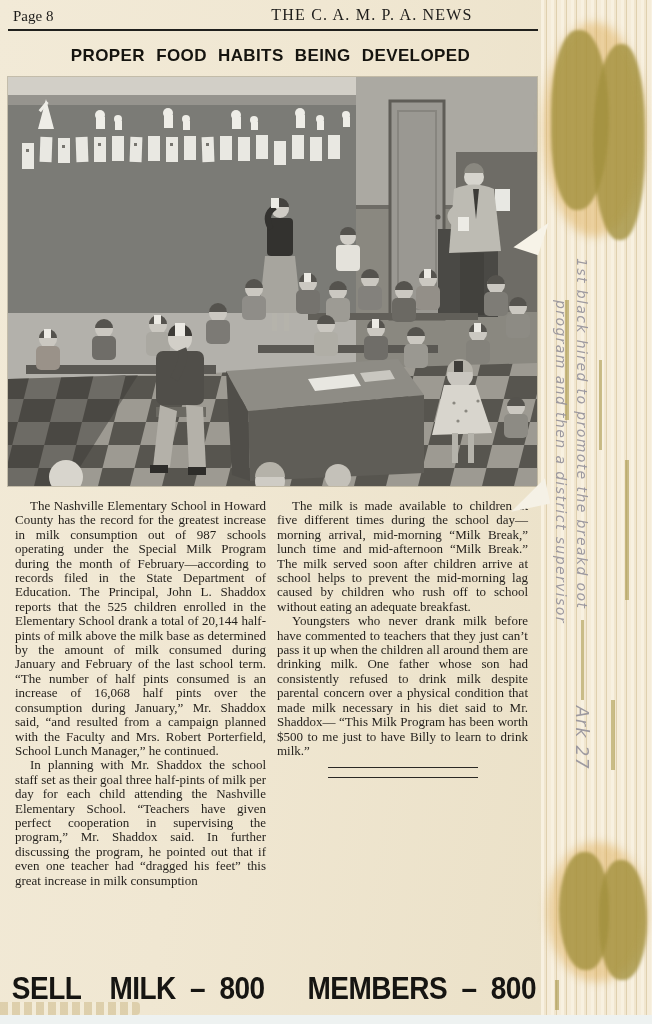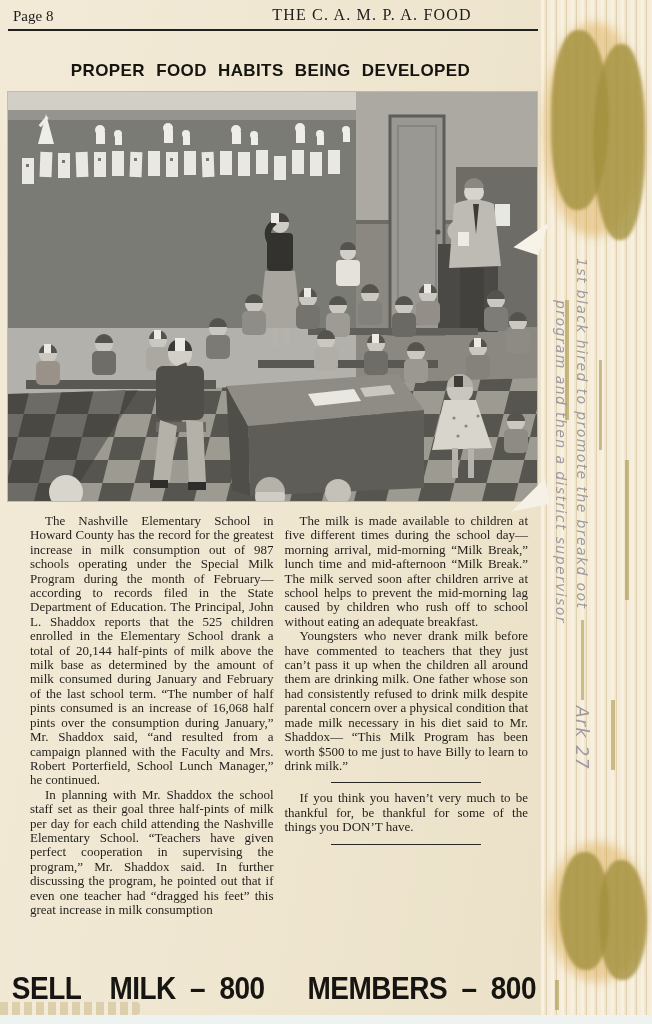--- a/index.html
+++ b/index.html
@@ -12,27 +12,27 @@
   .clipping{
     position:absolute;left:0;top:0;width:541px;height:1016px;
     background:linear-gradient(100deg,var(--paper,#f2ead7) 0%,#f0e7d2 45%,#ebe1c8 100%);
     box-shadow:2px 0 4px rgba(90,70,30,.25);
   }
   .masthead{position:relative;height:44px;}
   .page-num{position:absolute;left:13px;top:8px;font-size:15px;color:var(--ink,#1d1c1a);}
   .news-title{position:absolute;left:372px;top:6px;transform:translateX(-50%);
     font-size:16px;letter-spacing:1.2px;color:var(--ink,#1d1c1a);white-space:nowrap;}
   .mast-rule{position:absolute;left:8px;right:3px;top:29px;border-top:2px solid #20201d;}
-  .headline{margin-top:17px;text-align:center;
+  .headline{margin-top:2px;text-align:center;
     font-family:"Liberation Sans",sans-serif;font-weight:700;font-size:17px;
     letter-spacing:.4px;word-spacing:6px;color:#15140f;white-space:nowrap;}
   .photo-wrap{margin:11px 4px 7px 8px;width:529px;height:409px;overflow:hidden;
     box-shadow:0 0 0 1px rgba(60,55,40,.25);}
   
-  .article{display:flex;gap:11px;padding:6px 13px 0 30px;
+  .article{display:flex;gap:11px;padding:6px 13px 0 15px;
     font-size:13px;line-height:14.4px;text-align:justify;color:#221f1b;}
   .col{width:251px;}
   .article p{margin:0;text-indent:15px;}
   .article p.no-indent{text-indent:0;}
   .article p.bold{font-weight:700;}
   .rule{width:150px;margin:9px auto 8px;border-top:1.5px solid #2a2824;}
   
   .banner{position:absolute;left:0;top:971px;width:536px;text-align:right;
     font-family:"Liberation Sans",sans-serif;font-weight:700;font-size:28px;
     letter-spacing:-.5px;word-spacing:7px;color:var(--banner-ink,#161512);
@@ -57,21 +57,21 @@
     white-space:nowrap;font-size:14px;letter-spacing:1.4px;opacity:.9;}
   .bottom-scan{position:absolute;left:0;top:1015px;width:652px;height:9px;background:#eef2f1;}
 </style>
 </head>
 <body>
 
 <div class="clipping">
 
   <div class="masthead">
     <span class="page-num">Page 8</span>
-    <span class="news-title">THE C. A. M. P. A. FOOD</span>
+    <span class="news-title">THE C. A. M. P. A. NEWS</span>
     <div class="mast-rule"></div>
   </div>
 
   <div class="headline">PROPER FOOD HABITS BEING DEVELOPED</div>
 
   <div class="photo-wrap">
     <svg viewBox="0 0 529 409" width="529" height="409" xmlns="http://www.w3.org/2000/svg">
       <defs>
         <g id="kid">
           <circle cx="0" cy="0" r="9" fill="#cbc8c1"></circle>
@@ -267,21 +267,20 @@
 
   <div class="article">
     <div class="col">
       <p>The Nashville Elementary School in Howard County has the record for the greatest increase in milk consumption out of 987 schools operating under the Special Milk Program during the month of February—according to records filed in the State Department of Education.  The Principal, John L. Shaddox reports that the 525 children enrolled in the Elementary School drank a total of 20,144 half-pints of milk above the milk base as determined by the amount of milk consumed during January and February of the last school term. “The number of half pints consumed is an increase of 16,068 half pints over the consumption during January,” Mr. Shaddox said, “and resulted from a campaign planned with the Faculty and Mrs. Robert Porterfield, School Lunch Manager,” he continued.</p>
       <p>In planning with Mr. Shaddox the school staff set as their goal three half-pints of milk per day for each child attending the Nashville Elementary School.  “Teachers have given perfect cooperation in supervising the program,” Mr. Shaddox said.  In further discussing the program, he pointed out that if even one teacher had “dragged his feet” this great increase in milk consumption</p>
     </div>
     <div class="col">
       <p>The milk is made available to children at five different times during the school day—morning arrival, mid-morning “Milk Break,” lunch time and mid-afternoon “Milk Break.” The milk served soon after children arrive at school helps to prevent the mid-morning lag caused by children who rush off to school without eating an adequate breakfast.</p>
       <p>Youngsters who never drank milk before have commented to teachers that they just can’t pass it up when the children all around them are drinking milk.  One father whose son had consistently refused to drink milk despite parental concern over a physical condition that made milk necessary in his diet said to Mr. Shaddox— “This Milk Program has been worth $500 to me just to have Billy to learn to drink milk.”</p>
       <div class="rule"></div>
-      <p>If you think you haven’t very much to be thankful for, be thankful for some of the things you DON’T have.</p>
       <div class="rule"></div>
     </div>
   </div>
 
   <div class="banner">SELL  MILK – 800   MEMBERS – 800</div>
   <div class="torn-strip"></div>
 </div>
 
 <div class="cardboard">
   <div class="stain">

